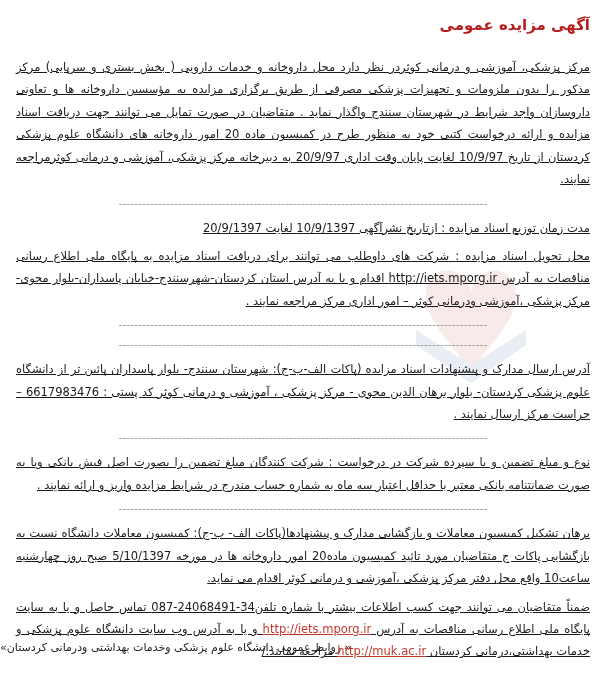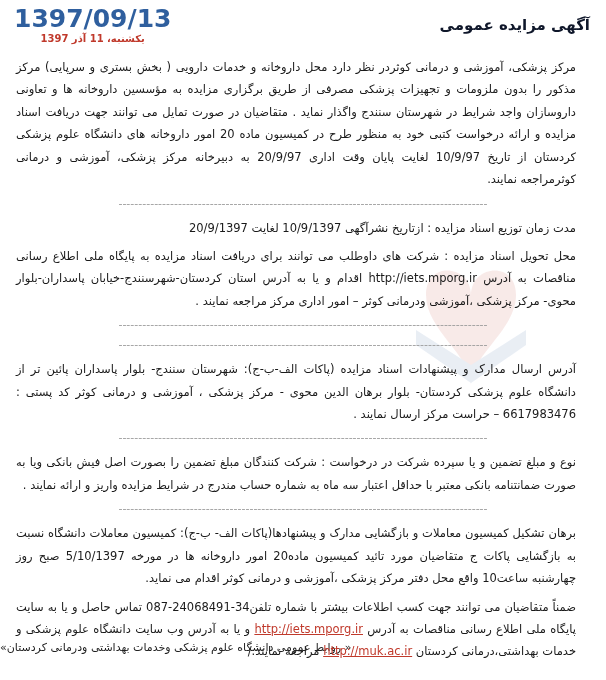--- a/index.html
+++ b/index.html
@@ -48,21 +48,21 @@
     font-size: 10px;
     color: #c0392b;
     font-weight: bold;
   }
   .doc-title {
     position: absolute;
     right: 16px;
     top: 16px;
     font-size: 15px;
     font-weight: bold;
-    color: #0f172a;
+    color: #b91c1c;
     letter-spacing: 0.5px;
   }
   
   .watermark {
     position: absolute;
     right: 60px;
     top: 235px;
     width: 150px;
     height: 190px;
     opacity: 0.10;
@@ -82,25 +82,26 @@
     letter-spacing: -2px;
   }
   
   .content {
     position: relative;
     z-index: 2;
     padding: 0 16px;
     box-sizing: border-box;
   }
   p.para {
-    margin: 0 14px 6px 0;
+    margin: 0 0 6px 0;
     font-size: 11.5px;
     line-height: 1.95;
     text-align: justify;
     color: #1a1a1a;
+    text-decoration: underline;
   }
   .sep {
     text-align: center;
     color: #9a9a9a;
     font-size: 11px;
     letter-spacing: 0px;
     margin: 2px 0 6px 0;
     height: 14px;
     overflow: hidden;
     white-space: nowrap;
@@ -118,24 +119,20 @@
     font-size: 11px;
     color: #222;
   }
 </style>
 </head>
 <body>
 
 <div class="page">
 
   <div class="header">
-    <div class="date-block">
-      <div class="date-greg">1397/09/13</div>
-      <div class="date-fa">یکشنبه، 11 آذر 1397</div>
-    </div>
     <div class="doc-title">آگهی مزایده عمومی</div>
   </div>
 
   <svg class="watermark" viewBox="0 0 150 190" aria-hidden="true">
     <path d="M75 60 C75 30, 120 25, 120 60 C120 95, 75 120, 75 150 C75 120, 30 95, 30 60 C30 25, 75 30, 75 60 Z" fill="#c0392b"></path>
     <path d="M20 95 L75 130 L130 95 L130 110 L75 148 L20 110 Z" fill="#2f5f9e"></path>
   </svg>
 
   <div class="content">
 

